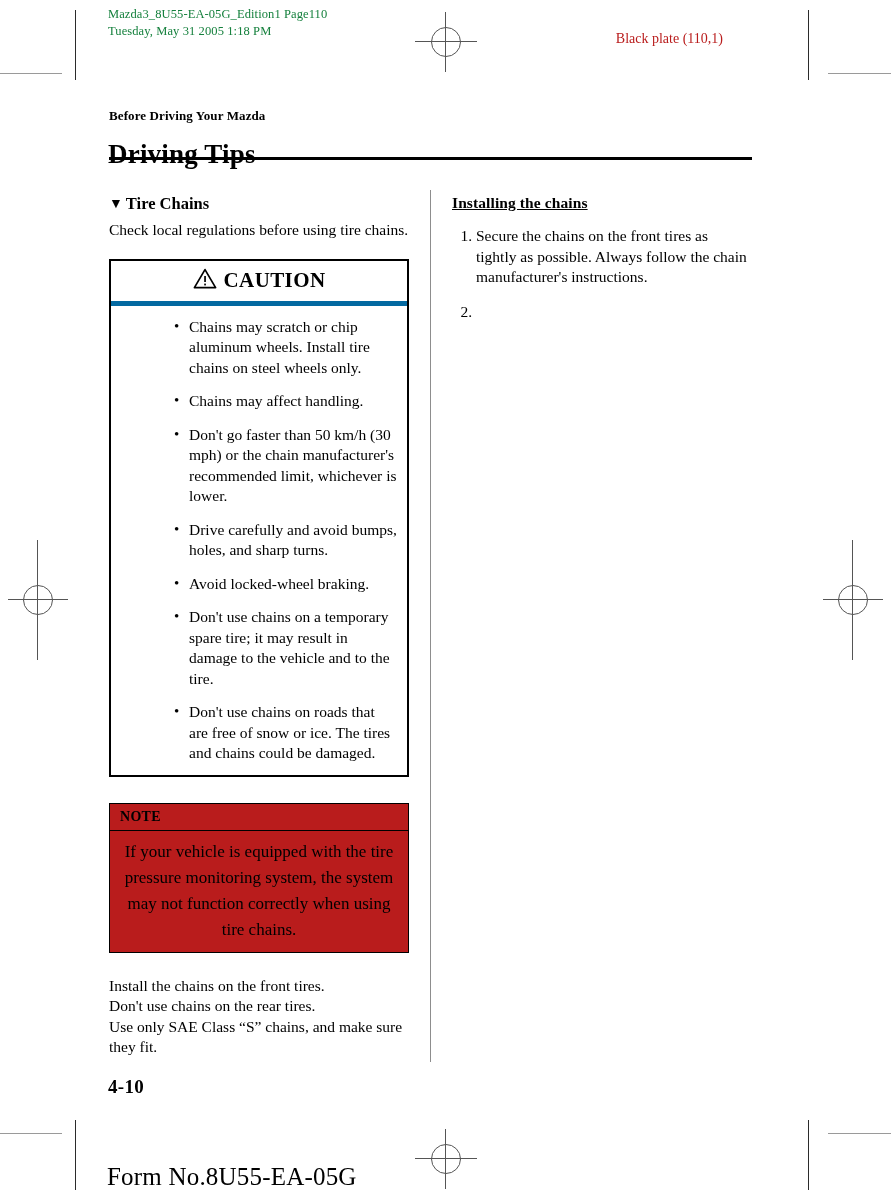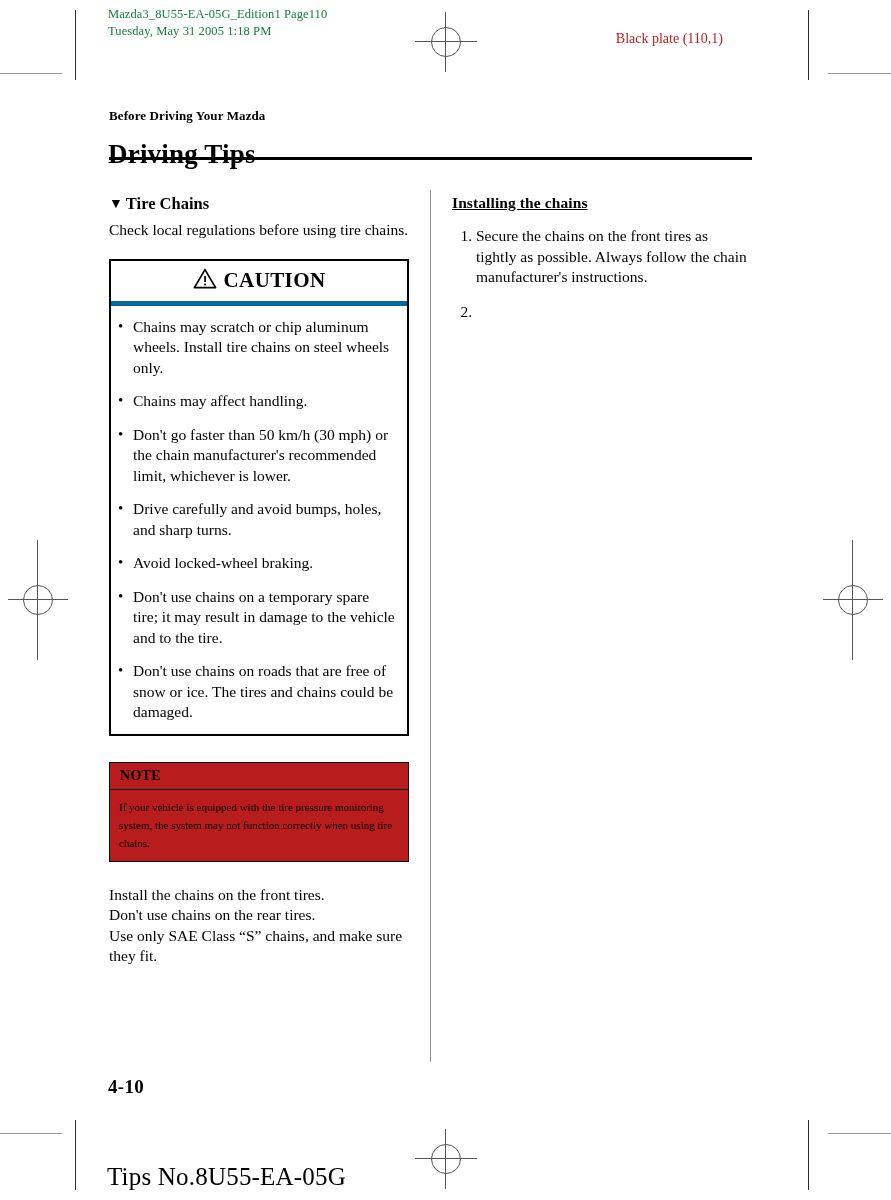--- a/index.html
+++ b/index.html
@@ -154,21 +154,22 @@
     align-items: center;
     justify-content: center;
     gap: 7px;
   }
   .warn-tri {
     display: inline-block;
     position: relative;
     top: 1px;
   }
   .caution-body {
-    padding: 11px 10px 11px 0;
+    padding: 11px 10px 11px 16px;
+    margin-left: 40px;
   }
   ul.bullets {
     list-style: none;
     margin: 0;
     padding: 0;
   }
   ul.bullets li {
     position: relative;
     padding-left: 22px;
     font-size: 15.5px;
@@ -194,22 +195,23 @@
   }
   .note-head {
     border-bottom: 1px solid #000000;
     padding: 5px 0 5px 10px;
     font-size: 14px;
     font-weight: bold;
     letter-spacing: 0.3px;
   }
   .note-body {
     padding: 8px 9px 9px 9px;
-    font-size: 11px;
-    line-height: 18px;
+    font-size: 17px;
+    line-height: 26px;
+    text-align: center;
   }
 
   .closing-para {
     margin-top: 23px;
     font-size: 15.5px;
     line-height: 20.5px;
   }
 
   
   .sub-heading {
@@ -358,13 +360,13 @@
       <span>Secure the chains on the front tires as tightly as possible. Always follow the chain manufacturer's instructions.</span>
     </li>
     <li>
       <span class="num">2.</span>
     </li>
   </ol>
 
 </div>
 
 <div class="page-number">4-10</div>
-<div class="form-no">Tips No.8U55-EA-05G</div>
+<div class="form-no">Form No.8U55-EA-05G</div>
 
 </body></html>

